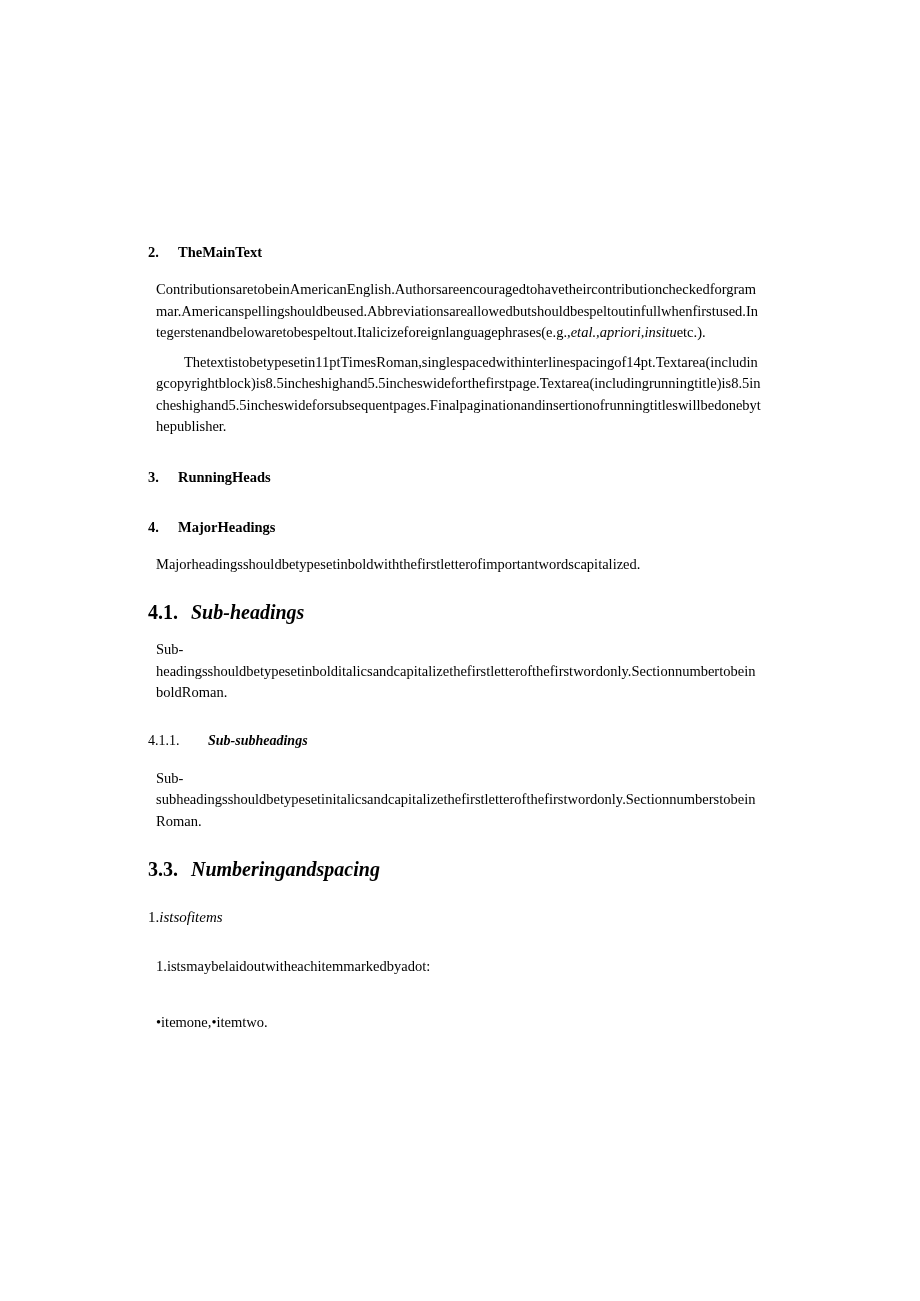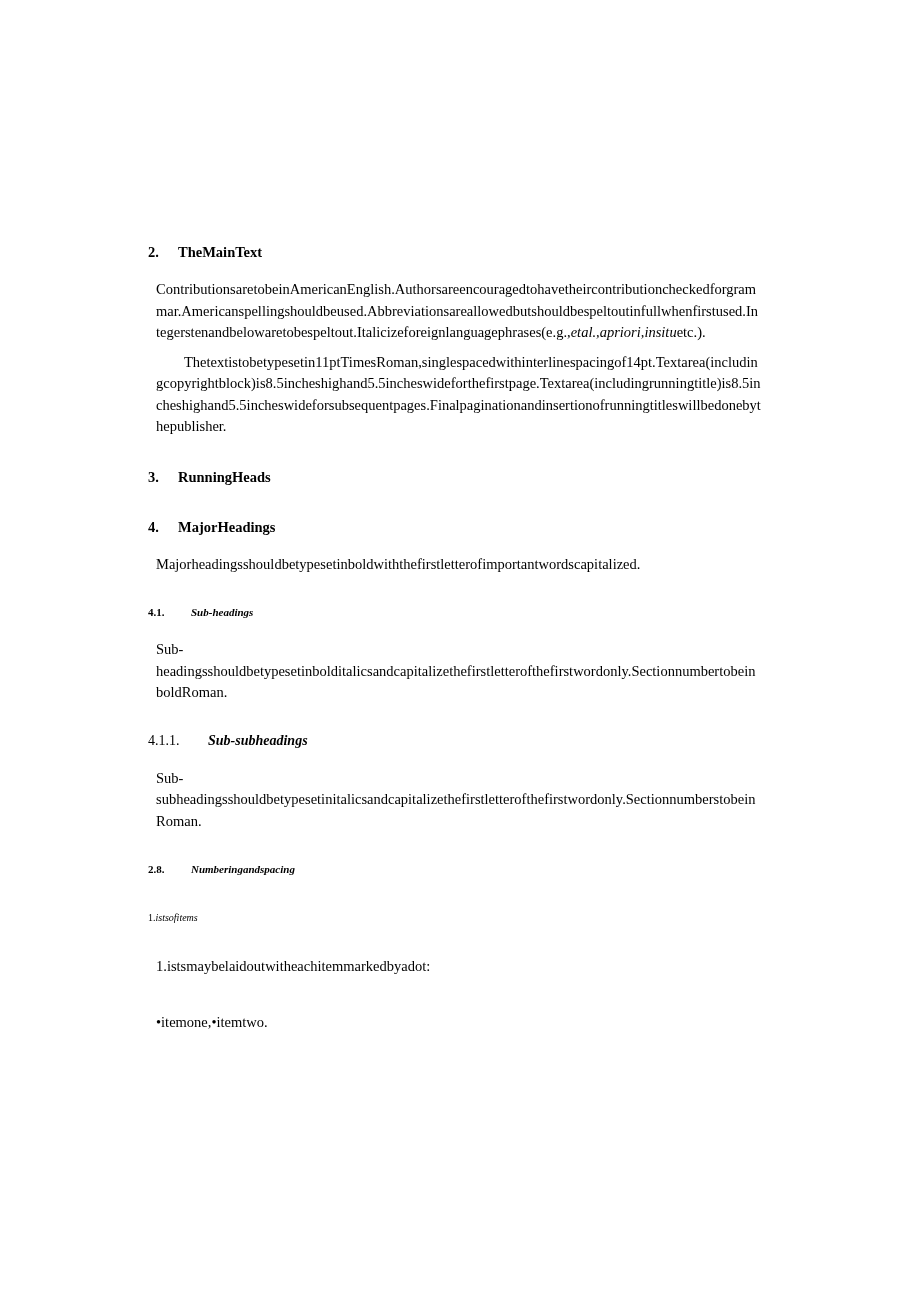--- a/index.html
+++ b/index.html
@@ -45,21 +45,21 @@
   .h-major .num {
     width: 30px;
     flex: 0 0 30px;
     font-weight: bold;
   }
   .h-major .txt {
     font-weight: bold;
   }
 
   .h-sub {
-    font-size: 11px;
+    font-size: 20px;
     line-height: 18px;
     margin: 0;
     display: flex;
     align-items: baseline;
   }
   .h-sub .num {
     width: 43px;
     flex: 0 0 43px;
     font-weight: bold;
   }
@@ -107,21 +107,21 @@
   .para em {
     font-style: italic;
   }
 
   
   .para .forced-break {
     display: block;
   }
 
   .list-title {
-    font-size: 10px;
+    font-size: 15px;
     line-height: 21.5px;
     margin: 0;
   }
   .list-title .lead {
     font-style: normal;
   }
   .list-title .ital {
     font-style: italic;
   }
 
@@ -182,21 +182,21 @@
       <span class="num">4.1.1.</span>
       <span class="txt">Sub-subheadings</span>
     </div>
     <div class="sp-after-head"></div>
 
     <p class="para"><span class="forced-break">Sub-</span><span>subheadingsshouldbetypesetinitalicsandcapitalizethefirstletterofthefirstwordonly.SectionnumberstobeinRoman.</span></p>
 
     <div class="sp-block"></div>
 
     <div class="h-sub plain-title">
-      <span class="num">2.8.</span>
+      <span class="num">3.3.</span>
       <span class="txt">Numberingandspacing</span>
     </div>
     <div class="sp-after-head"></div>
 
 
     <div class="sp-list"></div>
 
     <p class="list-title"><span class="lead">1.</span><span class="ital">istsofitems</span></p>
 
     <div class="sp-list"></div>

